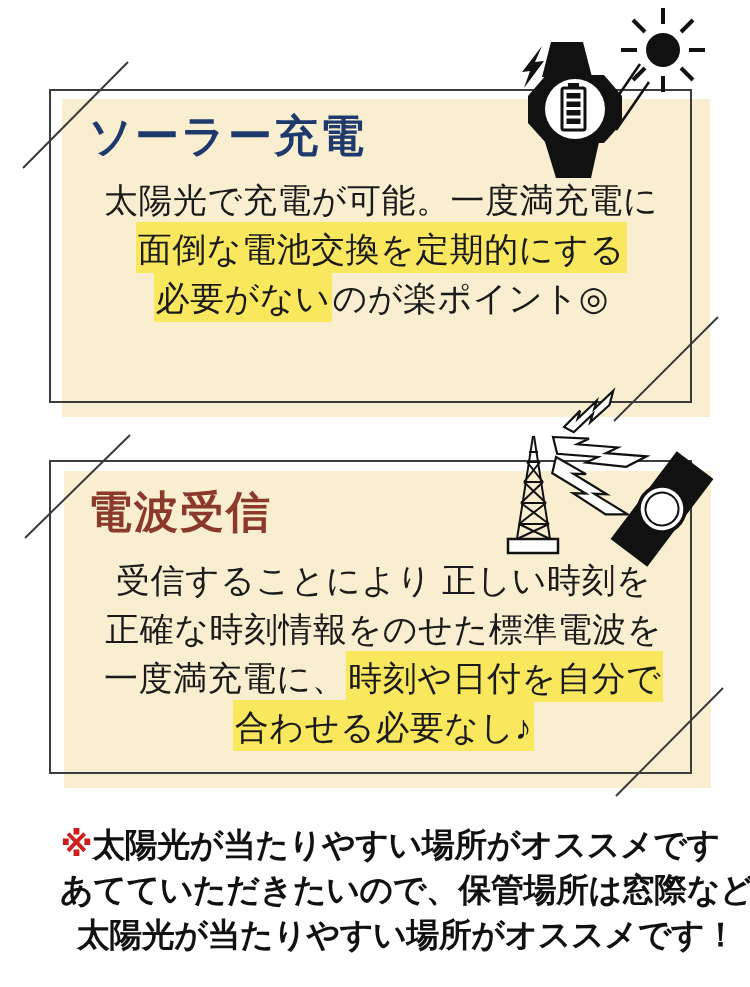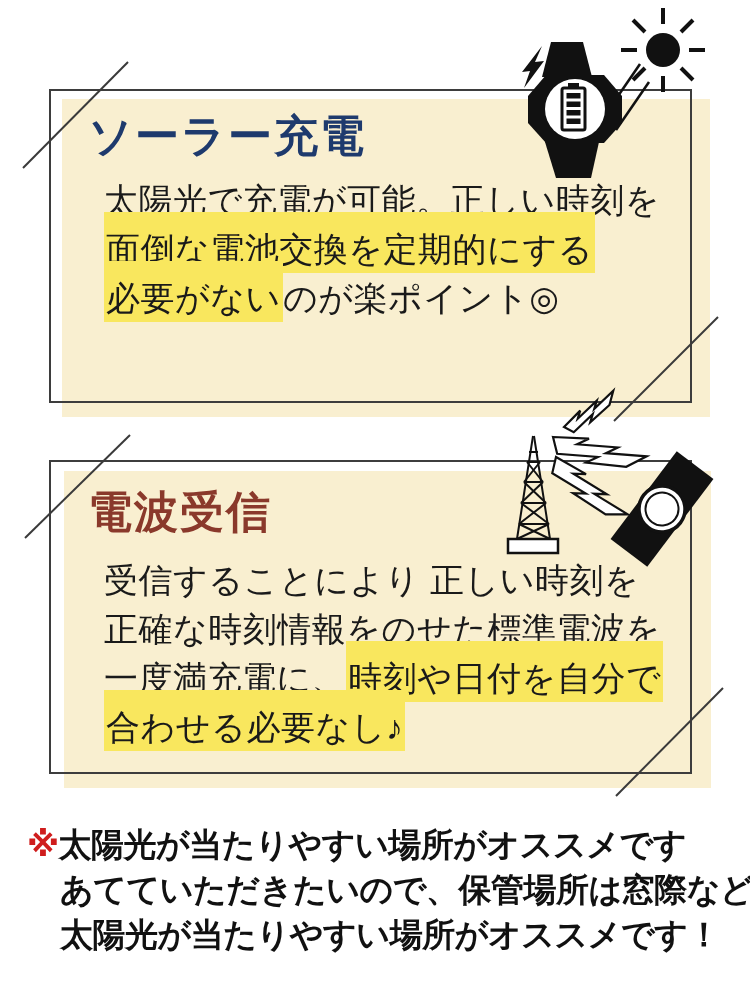--- a/index.html
+++ b/index.html
@@ -1,32 +1,33 @@
 <!DOCTYPE html>
 <html><head>
 <meta charset="utf-8">
 <style>
   html,body{margin:0;padding:0;background:#ffffff;}
   .page{
     position:relative;width:750px;height:987px;background:#ffffff;overflow:hidden;
     font-family:"Liberation Sans","DejaVu Sans",sans-serif;
+    text-align:center;
   }
   .cream{position:absolute;background:#f9efd0;}
   .cream1{left:62px;top:99px;width:648px;height:318px;}
   .cream2{left:64px;top:471px;width:647px;height:317px;}
   .boxborder{position:absolute;border:2px solid #3d3d3d;background:transparent;}
   .border1{left:49px;top:89px;width:639px;height:310px;}
   .border2{left:49px;top:460px;width:639px;height:310px;}
   .title{position:absolute;margin:0;font-weight:bold;font-size:44px;letter-spacing:2px;line-height:1.1;}
   .title1{left:88px;top:112px;color:#1e3a6d;}
   .title2{left:88px;top:488px;color:#8a392b;}
   .body{position:absolute;font-size:34px;line-height:49px;color:#1a1a1a;letter-spacing:0.5px;white-space:nowrap;}
   .body1{left:104px;top:176px;}
   .body2{left:104px;top:556px;}
-  .hl{background:#f9e75e;padding:18px 2px 5px 2px;}
+  .hl{background:#f9e75e;padding:8px 2px 5px 2px;}
   .mark{color:#cf1d1d;font-weight:bold;}
   .footnote{position:absolute;left:27px;top:822px;font-size:33px;line-height:45px;
     font-weight:600;color:#111111;letter-spacing:-0.5px;white-space:nowrap;}
   .fline.indent{padding-left:33px;}
   .fmark{color:#cf1d1d;}
   .overlay{position:absolute;left:0;top:0;pointer-events:none;}
 </style>
 </head>
 <body>
 
@@ -34,21 +35,21 @@
 
   <div class="cream cream1"></div>
   <div class="cream cream2"></div>
 
   <div class="boxborder border1"></div>
   <div class="boxborder border2"></div>
 
   <h2 class="title title1">ソーラー充電</h2>
   <div class="body body1">
     <div class="line">
-      <span>太陽光で充電が可能。正しい時刻を</span>
+      <span>太陽光で充電が可能。一度満充電に</span>
     </div>
     <div class="line">
       <span class="hl">面倒な電池交換を定期的にする</span>
     </div>
     <div class="line">
       <span class="hl">必要がない</span><span>のが楽ポイント◎</span>
     </div>
   </div>
 
   <h2 class="title title2">電波受信</h2>

